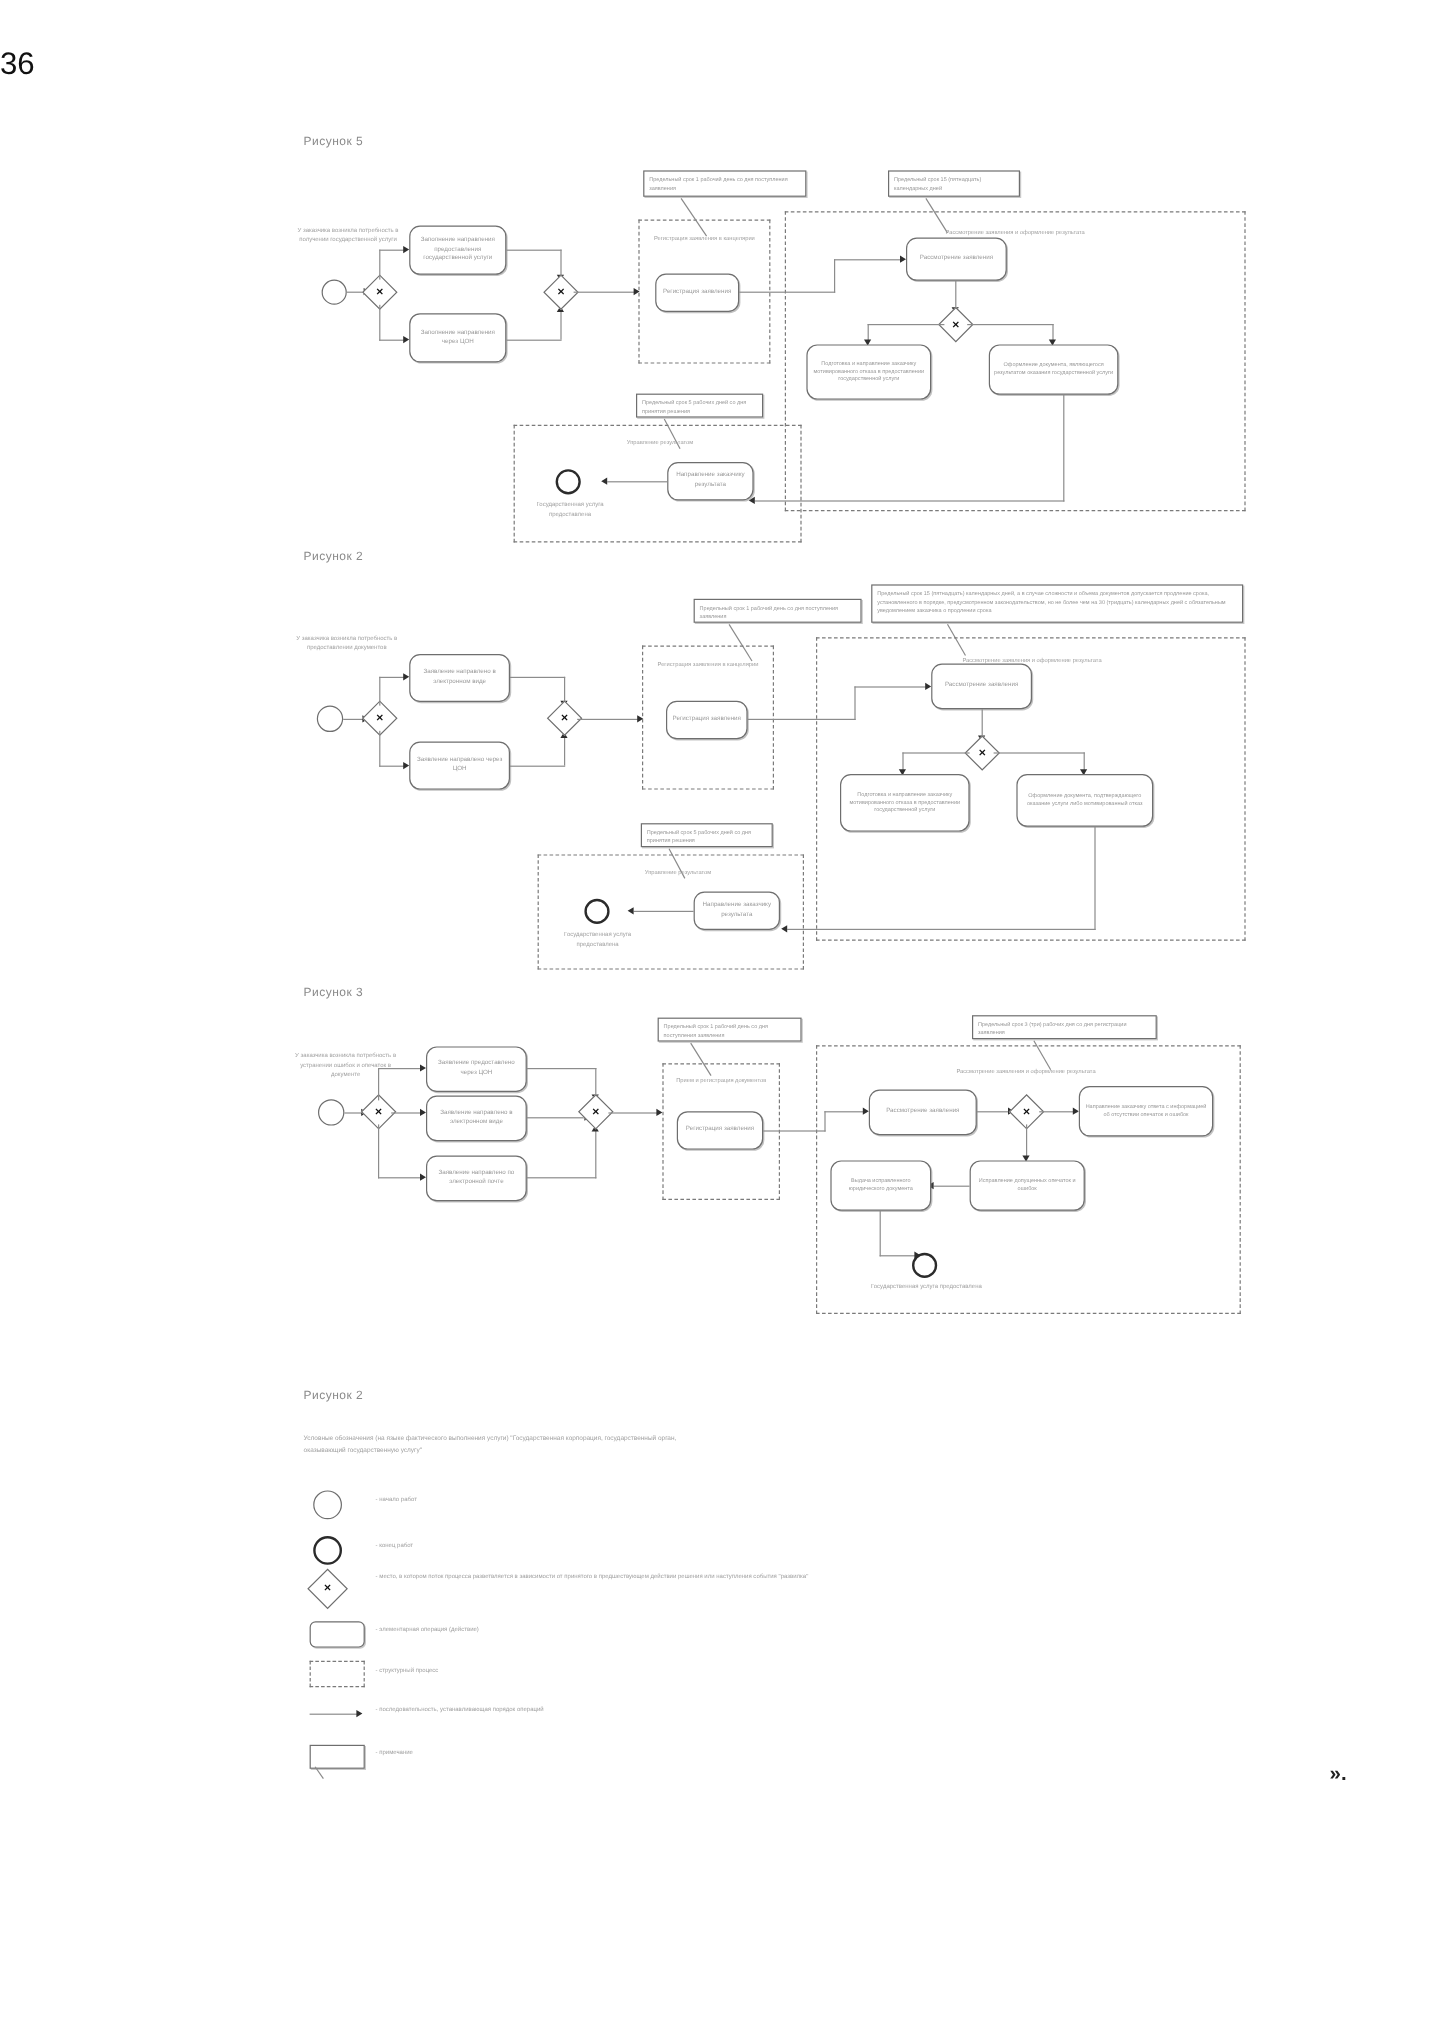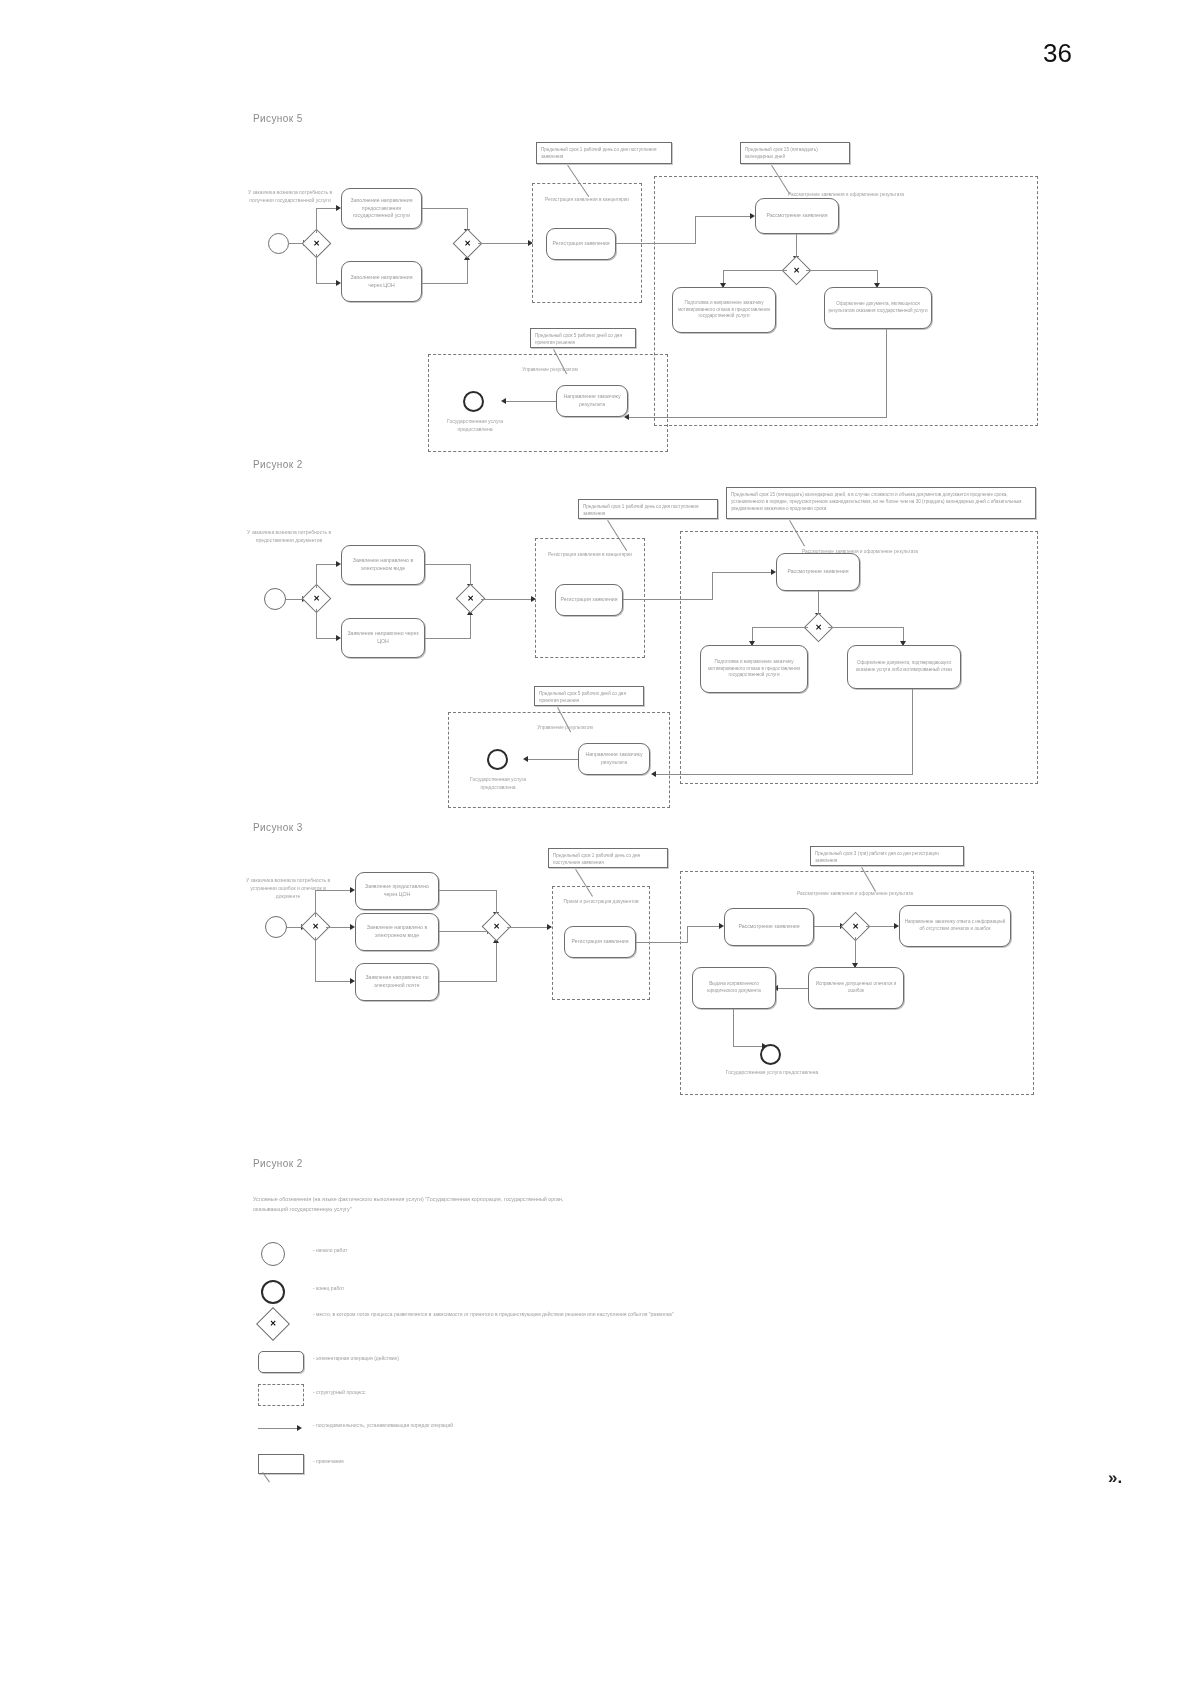--- a/index.html
+++ b/index.html
@@ -1,20 +1,20 @@
 <!DOCTYPE html>
 <html><head>
 <meta charset="utf-8">
 <style>
   html,body{margin:0;padding:0;background:#ffffff;}
   body{width:1200px;height:1696px;position:relative;
        font-family:"Liberation Sans",sans-serif;color:#555;}
   .page{position:absolute;inset:0;background:#fff;}
 
-  .pageno{position:absolute;top:38px;left:0;width:1072px;text-align:right;
+  .pageno{position:absolute;top:38px;left:0;width:1072px;text-align:left;
           font-size:26px;color:#111;font-family:"Liberation Sans",sans-serif;}
 
   .figlabel{position:absolute;font-size:10px;color:#8a8a8a;letter-spacing:.4px;}
 
   
   .diag{position:absolute;}
   .task{position:absolute;border:1.3px solid #6e6e6e;border-radius:9px;
         background:#fff;box-sizing:border-box;display:flex;align-items:center;
         justify-content:center;text-align:center;padding:2px 3px;
         font-size:5.2px;line-height:1.5;color:#9a9a9a;

